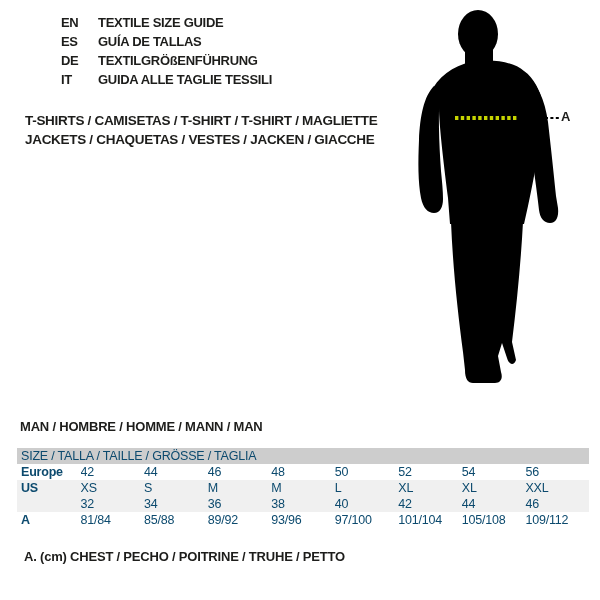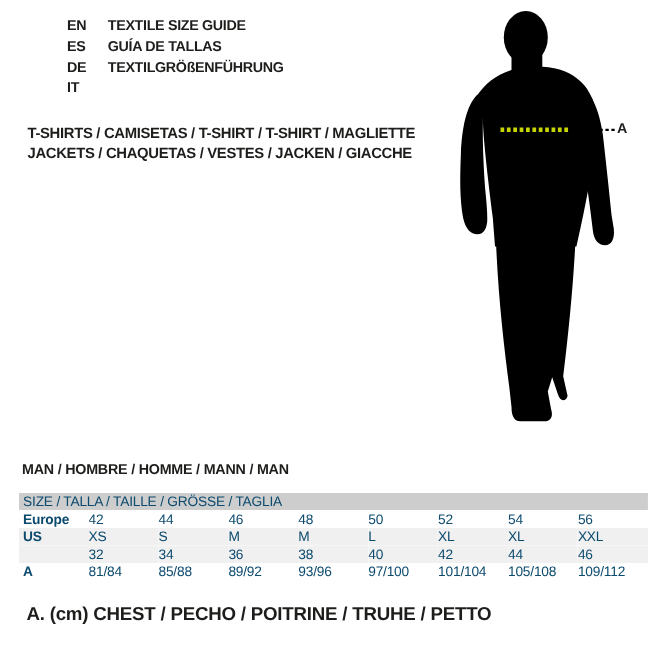--- a/index.html
+++ b/index.html
@@ -23,40 +23,41 @@
   .size-table{position:absolute;left:17px;top:448px;width:572px;
     border-collapse:collapse;table-layout:fixed;
     font-size:12.5px;color:#0c4a6e;letter-spacing:-0.2px;}
   .size-table th,.size-table td{
     padding:0;height:16px;line-height:16px;font-weight:400;
     text-align:left;white-space:nowrap;overflow:hidden;}
   .size-table .label-col{width:50px;text-align:left;padding-left:4px;font-weight:bold;}
   .size-table thead th{background:#cdcdcd;text-align:left;padding-left:4px;}
   .size-table tr.alt{background:#f0f0f0;margin-top:48px;}
   .footer-note{position:absolute;left:24px;top:549px;
-    font-size:17px;font-weight:700;letter-spacing:-0.2px;}
+    font-size:13px;font-weight:700;letter-spacing:-0.2px;}
 </style>
 </head>
 <body>
 
 <div class="lang-block">
   <div class="lang-row">
     <span class="lang-code">EN</span>
     <span class="lang-label">TEXTILE SIZE GUIDE</span>
   </div>
   <div class="lang-row">
     <span class="lang-code">ES</span>
     <span class="lang-label">GUÍA DE TALLAS</span>
   </div>
   <div class="lang-row">
     <span class="lang-code">DE</span>
     <span class="lang-label">TEXTILGRÖßENFÜHRUNG</span>
   </div>
   <div class="lang-row">
     <span class="lang-code">IT</span>
+    <span class="lang-label">GUIDA ALLE TAGLIE TESSILI</span>
   </div>
 </div>
 
 <div class="categories">
   <div>T-SHIRTS / CAMISETAS / T-SHIRT / T-SHIRT / MAGLIETTE</div>
   <div>JACKETS / CHAQUETAS / VESTES / JACKEN / GIACCHE</div>
 </div>
 
 <div class="figure-wrap">
   <svg viewBox="0 0 170 380" width="170" height="380" aria-hidden="true">

